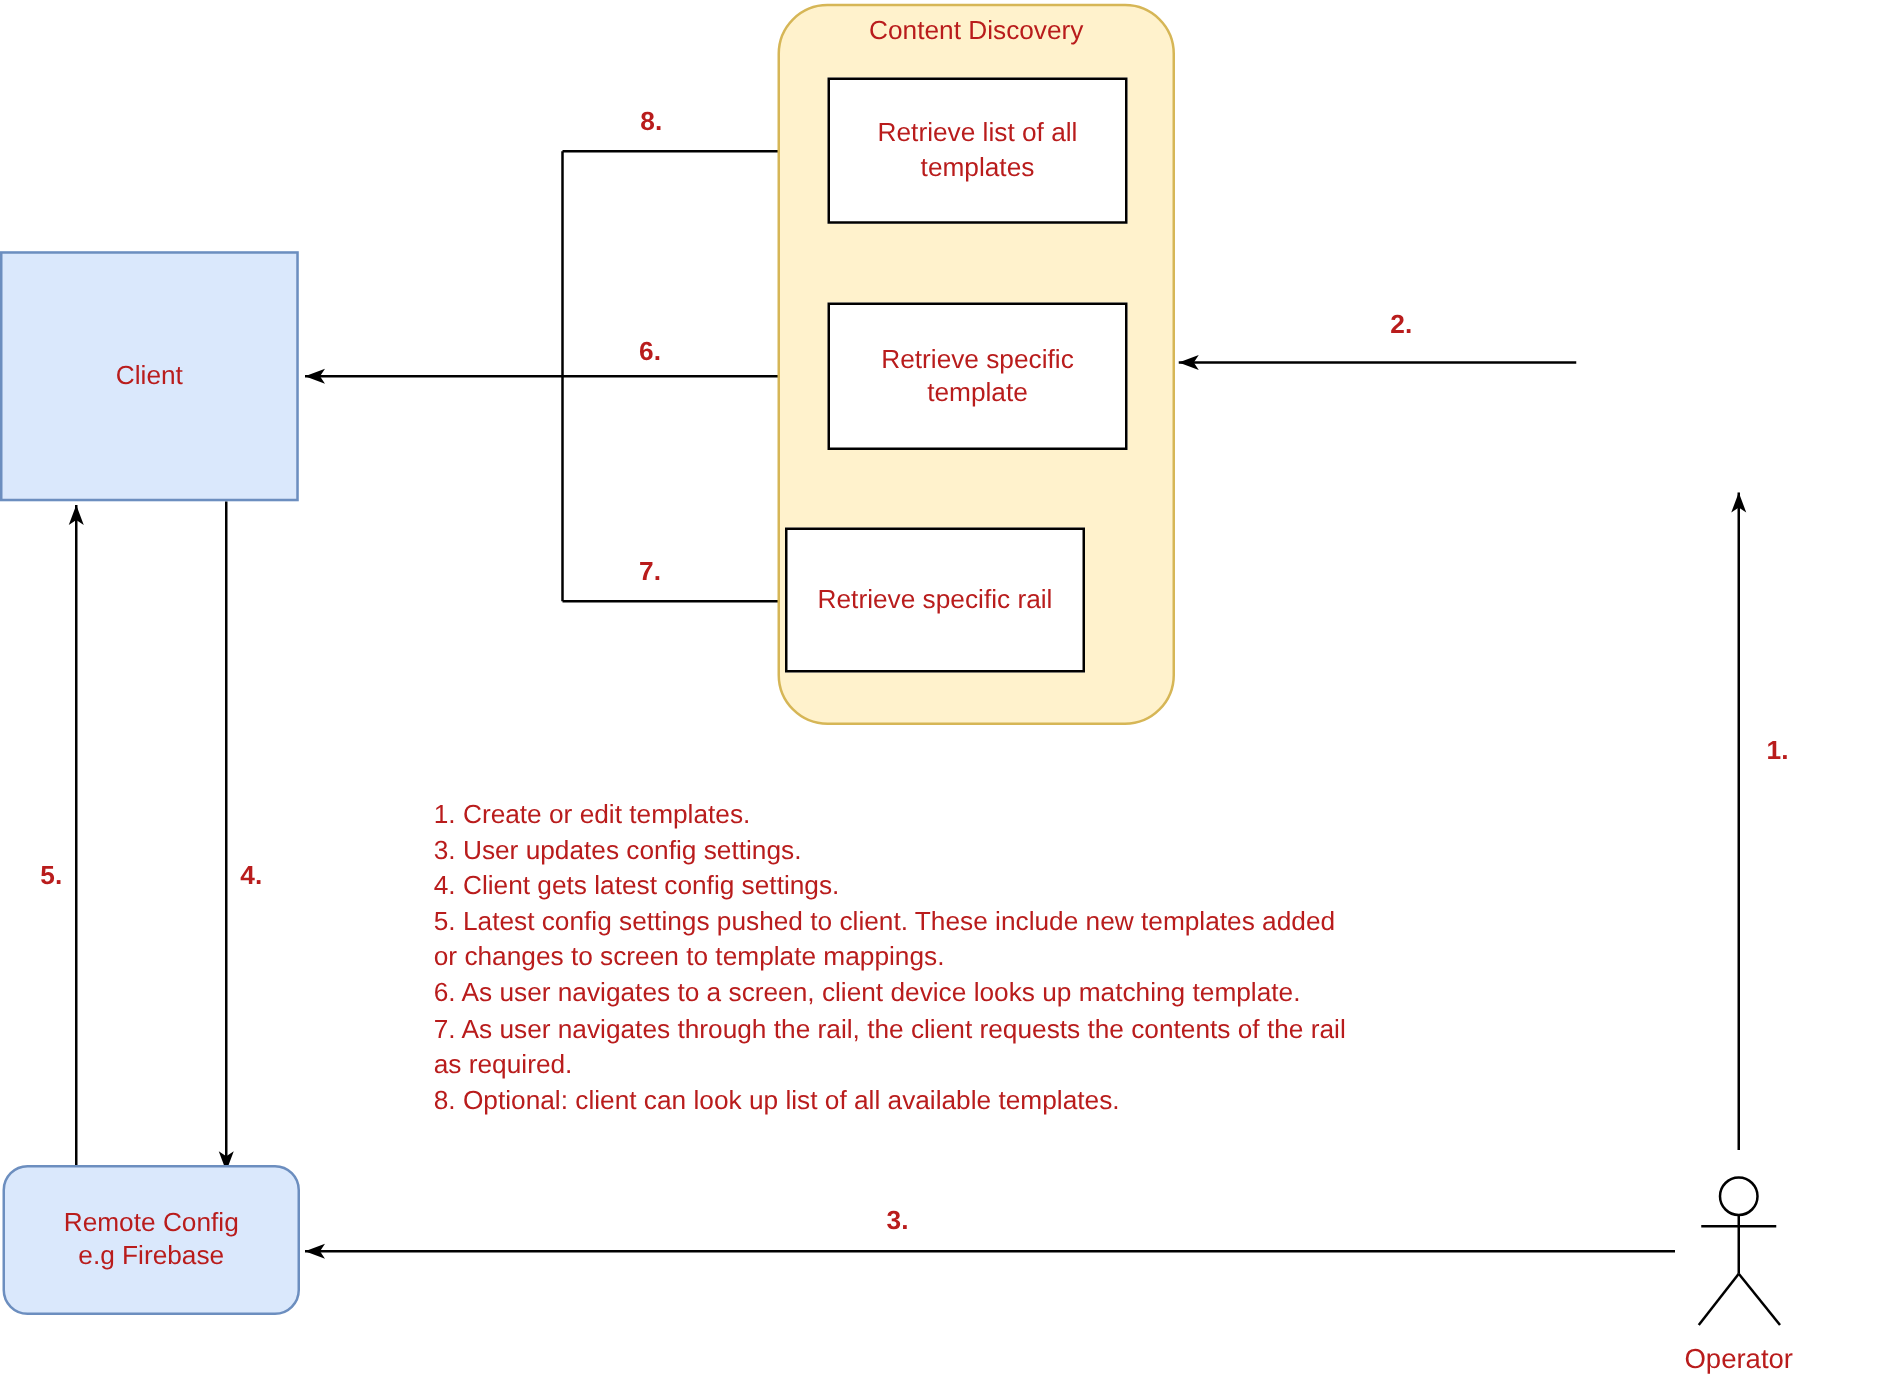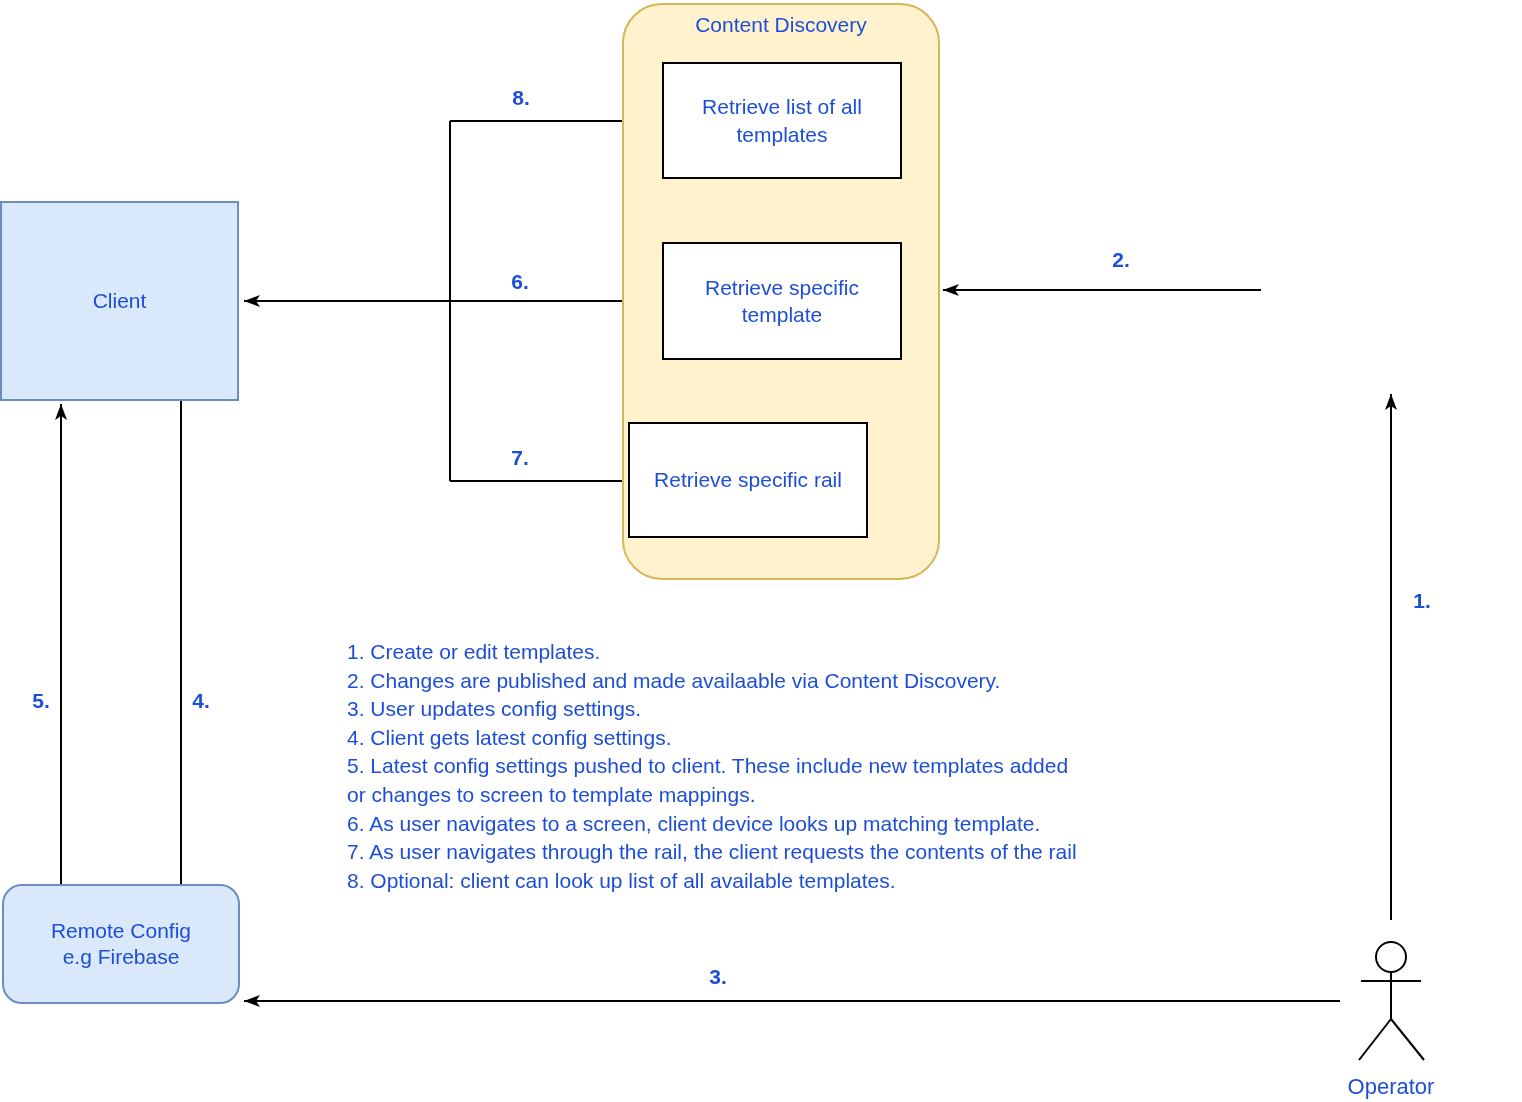--- a/index.html
+++ b/index.html
@@ -7,21 +7,21 @@
     padding: 0;
     background: #ffffff;
     font-family: "Liberation Sans", "DejaVu Sans", sans-serif;
   }
   #canvas {
     position: relative;
     width: 1522px;
     height: 1102px;
     background: #ffffff;
     overflow: hidden;
-    color: #1d4ed8;
+    color: #b91c1c;
   }
   .node {
     position: absolute;
     box-sizing: border-box;
     background: #dae8fc;
     border: 2px solid #6c8ebf;
     display: flex;
     align-items: center;
     justify-content: center;
     text-align: center;
@@ -138,39 +138,39 @@
 templates</div>
 
   <div class="subnode" style="left:662px; top:242px; width:240px; height:118px;">Retrieve specific
 template</div>
 
   <div class="subnode" style="left:628px; top:422px; width:240px; height:116px;">Retrieve specific rail</div>
 
   <div class="node" style="left:0; top:201px; width:239px; height:200px;">Client</div>
 
 
-  <div class="node" style="left:2px; top:884px; width:238px; height:120px; border-radius:20px;">Remote Config
+  <div class="node" style="left:2px; top:932px; width:238px; height:120px; border-radius:20px;">Remote Config
 e.g Firebase</div>
 
   <div class="edge-label" style="left:521px; top:98px;">8.</div>
   <div class="edge-label" style="left:520px; top:282px;">6.</div>
   <div class="edge-label" style="left:520px; top:458px;">7.</div>
   <div class="edge-label" style="left:1121px; top:260px;">2.</div>
   <div class="edge-label" style="left:1422px; top:601px;">1.</div>
   <div class="edge-label" style="left:41px; top:701px;">5.</div>
   <div class="edge-label" style="left:201px; top:701px;">4.</div>
   <div class="edge-label" style="left:718px; top:977px;">3.</div>
 
   <div class="notes">
     <div>1. Create or edit templates.</div>
-    <div>2. Changes are published and made availaable via Content Discovery.</div>
     <div>3. User updates config settings.</div>
     <div>4. Client gets latest config settings.</div>
     <div>5. Latest config settings pushed to client. These include new templates added</div>
     <div>or changes to screen to template mappings.</div>
     <div>6. As user navigates to a screen, client device looks up matching template.</div>
     <div>7. As user navigates through the rail, the client requests the contents of the rail</div>
+    <div>as required.</div>
     <div>8. Optional: client can look up list of all available templates.</div>
   </div>
 
   <div class="actor-label" style="left:1391px; top:1087px;">Operator</div>
 
 </div>
 
 </body></html>

